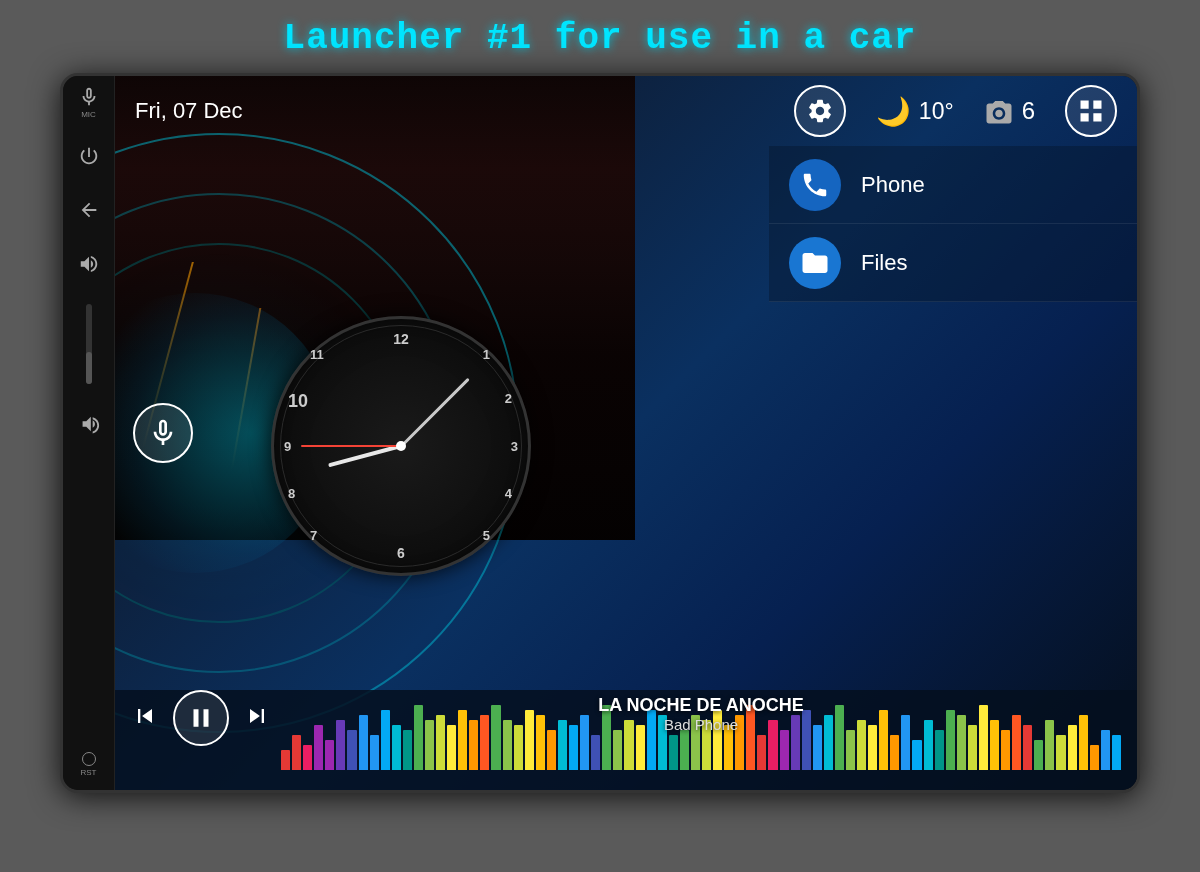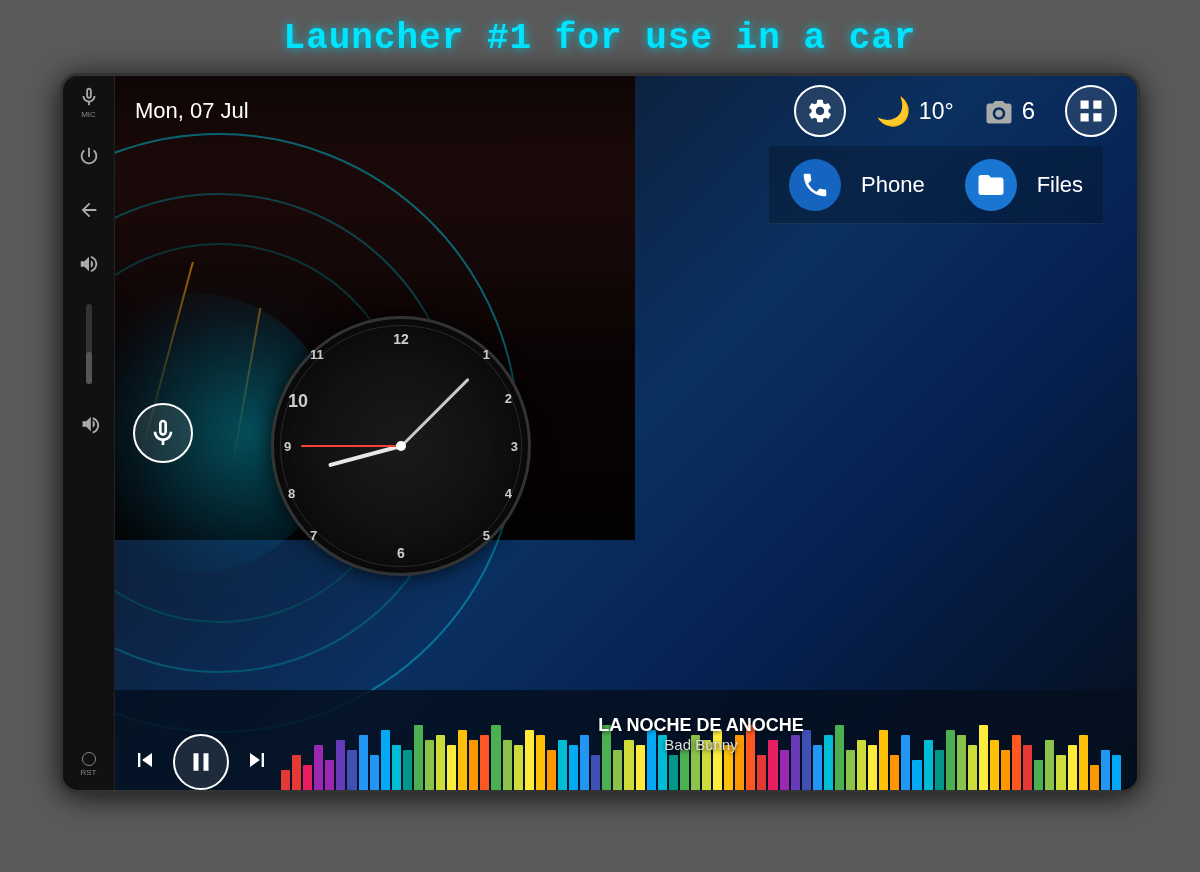--- a/index.html
+++ b/index.html
@@ -315,20 +315,21 @@
 
     
     .app-list-panel {
       position: absolute;
       top: 70px;
       right: 0;
       width: 368px;
       height: calc(100% - 140px);
       z-index: 10;
       display: flex;
+      flex-direction: column;
     }
 
     .app-item {
       display: flex;
       flex-direction: row;
       align-items: center;
       padding: 0 20px;
       height: 78px;
       cursor: pointer;
       border-bottom: 1px solid rgba(255,255,255,0.08);
@@ -384,21 +385,21 @@
     
     .music-bar {
       position: absolute;
       bottom: 0;
       left: 0; right: 0;
       height: 100px;
       background: rgba(5,15,30,0.85);
       z-index: 10;
       display: flex;
       flex-direction: row;
-      align-items: flex-end;
+      align-items: flex-start;
       padding: 0 16px;
       gap: 10px;
     }
 
     .music-controls {
       display: flex;
       align-items: center;
       gap: 14px;
       flex-shrink: 0;
     }
@@ -552,21 +553,21 @@
           <div class="clock-center"></div>
         </div>
       </div>
 
       <div class="dot-lights">
         
       </div>
     </div>
 
     <div class="top-bar">
-      <div class="date-display">Mon, 07 Jul</div>
+      <div class="date-display">Fri, 07 Dec</div>
 
       <div class="top-icons">
 
         <div class="icon-circle">
           <svg viewBox="0 0 24 24" width="28" height="28" fill="#fff">
             <path d="M19.14 12.94c.04-.3.06-.61.06-.94 0-.32-.02-.64-.07-.94l2.03-1.58c.18-.14.23-.41.12-.61l-1.92-3.32c-.12-.22-.37-.29-.59-.22l-2.39.96c-.5-.38-1.03-.7-1.62-.94l-.36-2.54c-.04-.24-.24-.41-.48-.41h-3.84c-.24 0-.43.17-.47.41l-.36 2.54c-.59.24-1.13.57-1.62.94l-2.39-.96c-.22-.08-.47 0-.59.22L2.74 8.87c-.12.21-.08.47.12.61l2.03 1.58c-.05.3-.09.63-.09.94s.02.64.07.94l-2.03 1.58c-.18.14-.23.41-.12.61l1.92 3.32c.12.22.37.29.59.22l2.39-.96c.5.38 1.03.7 1.62.94l.36 2.54c.05.24.24.41.48.41h3.84c.24 0 .44-.17.47-.41l.36-2.54c.59-.24 1.13-.56 1.62-.94l2.39.96c.22.08.47 0 .59-.22l1.92-3.32c.12-.22.07-.47-.12-.61l-2.01-1.58zM12 15.6c-1.98 0-3.6-1.62-3.6-3.6s1.62-3.6 3.6-3.6 3.6 1.62 3.6 3.6-1.62 3.6-3.6 3.6z"></path>
           </svg>
         </div>
 
         <div class="weather-section">
@@ -710,20 +711,20 @@
           <div style="flex:1;height:35px;background:#cddc39;border-radius:1px 1px 0 0;"></div>
           <div style="flex:1;height:45px;background:#ffeb3b;border-radius:1px 1px 0 0;"></div>
           <div style="flex:1;height:55px;background:#ffc107;border-radius:1px 1px 0 0;"></div>
           <div style="flex:1;height:25px;background:#ff9800;border-radius:1px 1px 0 0;"></div>
           <div style="flex:1;height:40px;background:#2196f3;border-radius:1px 1px 0 0;"></div>
           <div style="flex:1;height:35px;background:#03a9f4;border-radius:1px 1px 0 0;"></div>
         </div>
 
         <div style="position:absolute;top:5px;left:0;right:0;text-align:center;z-index:5;">
           <div style="color:#fff;font-size:18px;font-weight:bold;text-shadow:0 1px 4px rgba(0,0,0,0.8);">LA NOCHE DE ANOCHE</div>
-          <div style="color:#ddd;font-size:15px;text-shadow:0 1px 4px rgba(0,0,0,0.8);">Bad Bunny</div>
+          <div style="color:#ddd;font-size:15px;text-shadow:0 1px 4px rgba(0,0,0,0.8);">Bad Phone</div>
         </div>
       </div>
 
     </div>
 
   </div>
 </div>
 
 </body></html>

